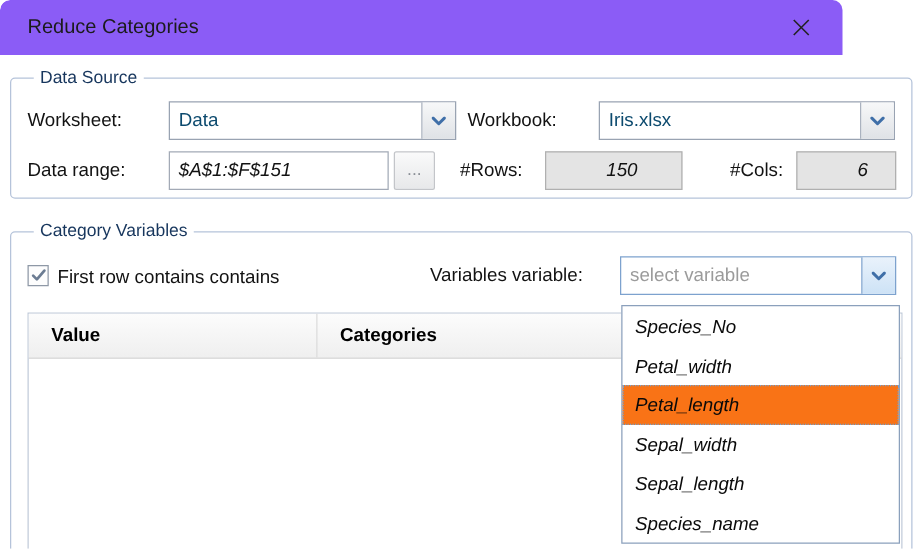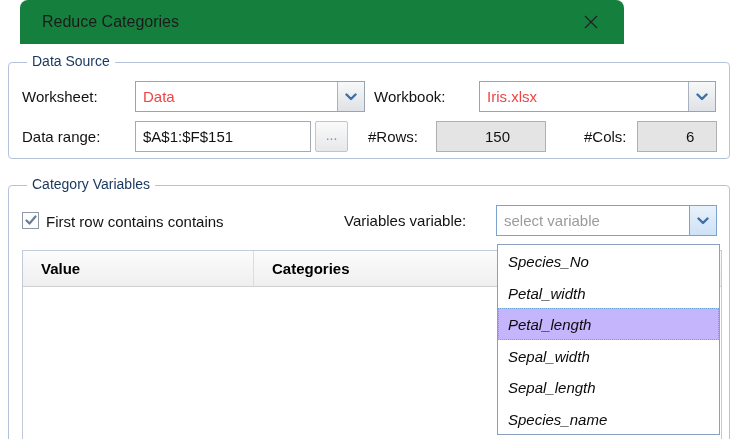--- a/index.html
+++ b/index.html
@@ -2,55 +2,55 @@
 <html><head>
 <meta charset="utf-8">
 <style>
   * { margin:0; padding:0; box-sizing:border-box; }
   html,body { width:739px; height:439px; overflow:hidden; background:#fff;
     font-family:"Liberation Sans", sans-serif; }
   .dialog { position:relative; width:739px; height:439px; background:#fff;
     border-radius:8px 8px 0 0; overflow:hidden; }
 
   
-  .titlebar { position:absolute; left:0; top:0; width:604px; height:44px;
-    background:#15803d; border-radius:8px 8px 0 0;margin-left:20px; }
+  .titlebar { position:absolute; left:0; top:0; width:674px; height:44px;
+    background:#8b5cf6; border-radius:8px 8px 0 0; }
   .title { position:absolute; left:22px; top:0; line-height:44px; font-size:16px;
     color:#1b1b1b; }
   .close-btn { position:absolute; right:18px; top:7px; width:30px; height:30px;
     display:flex; align-items:center; justify-content:center; cursor:pointer; }
 
   
   .groupbox { position:absolute; border:1px solid #b5c3da; border-radius:4px;
     background:#fff; }
   .gb-data-source { left:8px; top:62px; width:722px; height:97px; }
   .gb-category   { left:8px; top:185px; width:722px; height:300px; }
   .legend { position:absolute; top:-10px; left:18px; background:#fff;
     padding:0 5px; font-size:14px; color:#17365d; }
 
   .lbl { position:absolute; font-size:15px; color:#121212; line-height:31px;
     white-space:nowrap; }
 
   
   .combo { position:absolute; height:31px; background:#fff;
     border:1px solid #99a3b2; display:flex; align-items:stretch; }
   .combo .val { flex:1; font-size:15px; line-height:29px; padding-left:7px;
-    color:#ef4444; overflow:hidden; white-space:nowrap; }
+    color:#0c4a6e; overflow:hidden; white-space:nowrap; }
   .combo .arrow { width:27px; border-left:1px solid #aab2bf;
     background:linear-gradient(#f7f8f9,#dfe2e6); display:flex;
     align-items:center; justify-content:center; cursor:pointer; }
   .combo.active { border-color:#7da2ce;justify-content:flex-end; }
   .combo.active .arrow { background:linear-gradient(#e9f2fb,#cde2f6);
     border-left:1px solid #7da2ce; }
   .combo .val.placeholder { color:#9b9b9b; }
 
   
   .textfield { position:absolute; height:31px; border:1px solid #a3aab6;
     background:#fff; font-size:15px; padding-left:7px; line-height:29px;
-    color:#121212; }
+    color:#121212;font-style:italic; }
   .textfield.readonly { background:#e4e4e4; border-color:#b0b0b0;padding-left:48px; }
 
   .browse-btn { position:absolute; height:31px; width:33px;
     border:1px solid #c3c5c9; border-radius:2px;
     background:linear-gradient(#fafafa,#e7e8ea); color:#8a8f96; font-size:14px;
     text-align:center; line-height:26px; cursor:pointer; }
 
   
   .checkbox { position:absolute; width:17px; height:17px; background:#fdfdfd;
     border:1px solid #8e98a6; display:flex; align-items:center;
@@ -65,21 +65,21 @@
     padding-left:18px; }
   .th.col-value { width:231px; border-right:1px solid #dcdcdc; }
   .th.col-frequency { flex:1; }
 
   
   .dropdown { position:absolute; left:497px; top:244px; width:223px;
     background:#fff; border:1px solid #8ba0bc; z-index:5; }
   .dd-item { height:31.5px; font-size:15px; line-height:31.5px; padding-left:9px;
     color:#0a0a0a; border:1px solid transparent; cursor:pointer;
     white-space:nowrap;font-style:italic; }
-  .dd-item.highlighted { background:#c4b5fd; border:1px dotted #6ea3d8; }
+  .dd-item.highlighted { background:#f97316; border:1px dotted #6ea3d8; }
 </style>
 </head>
 <body>
 
 <div class="dialog">
 
   <div class="titlebar">
     <div class="title">Reduce Categories</div>
     <div class="close-btn">
       <svg width="16" height="16" viewBox="0 0 16 16">

